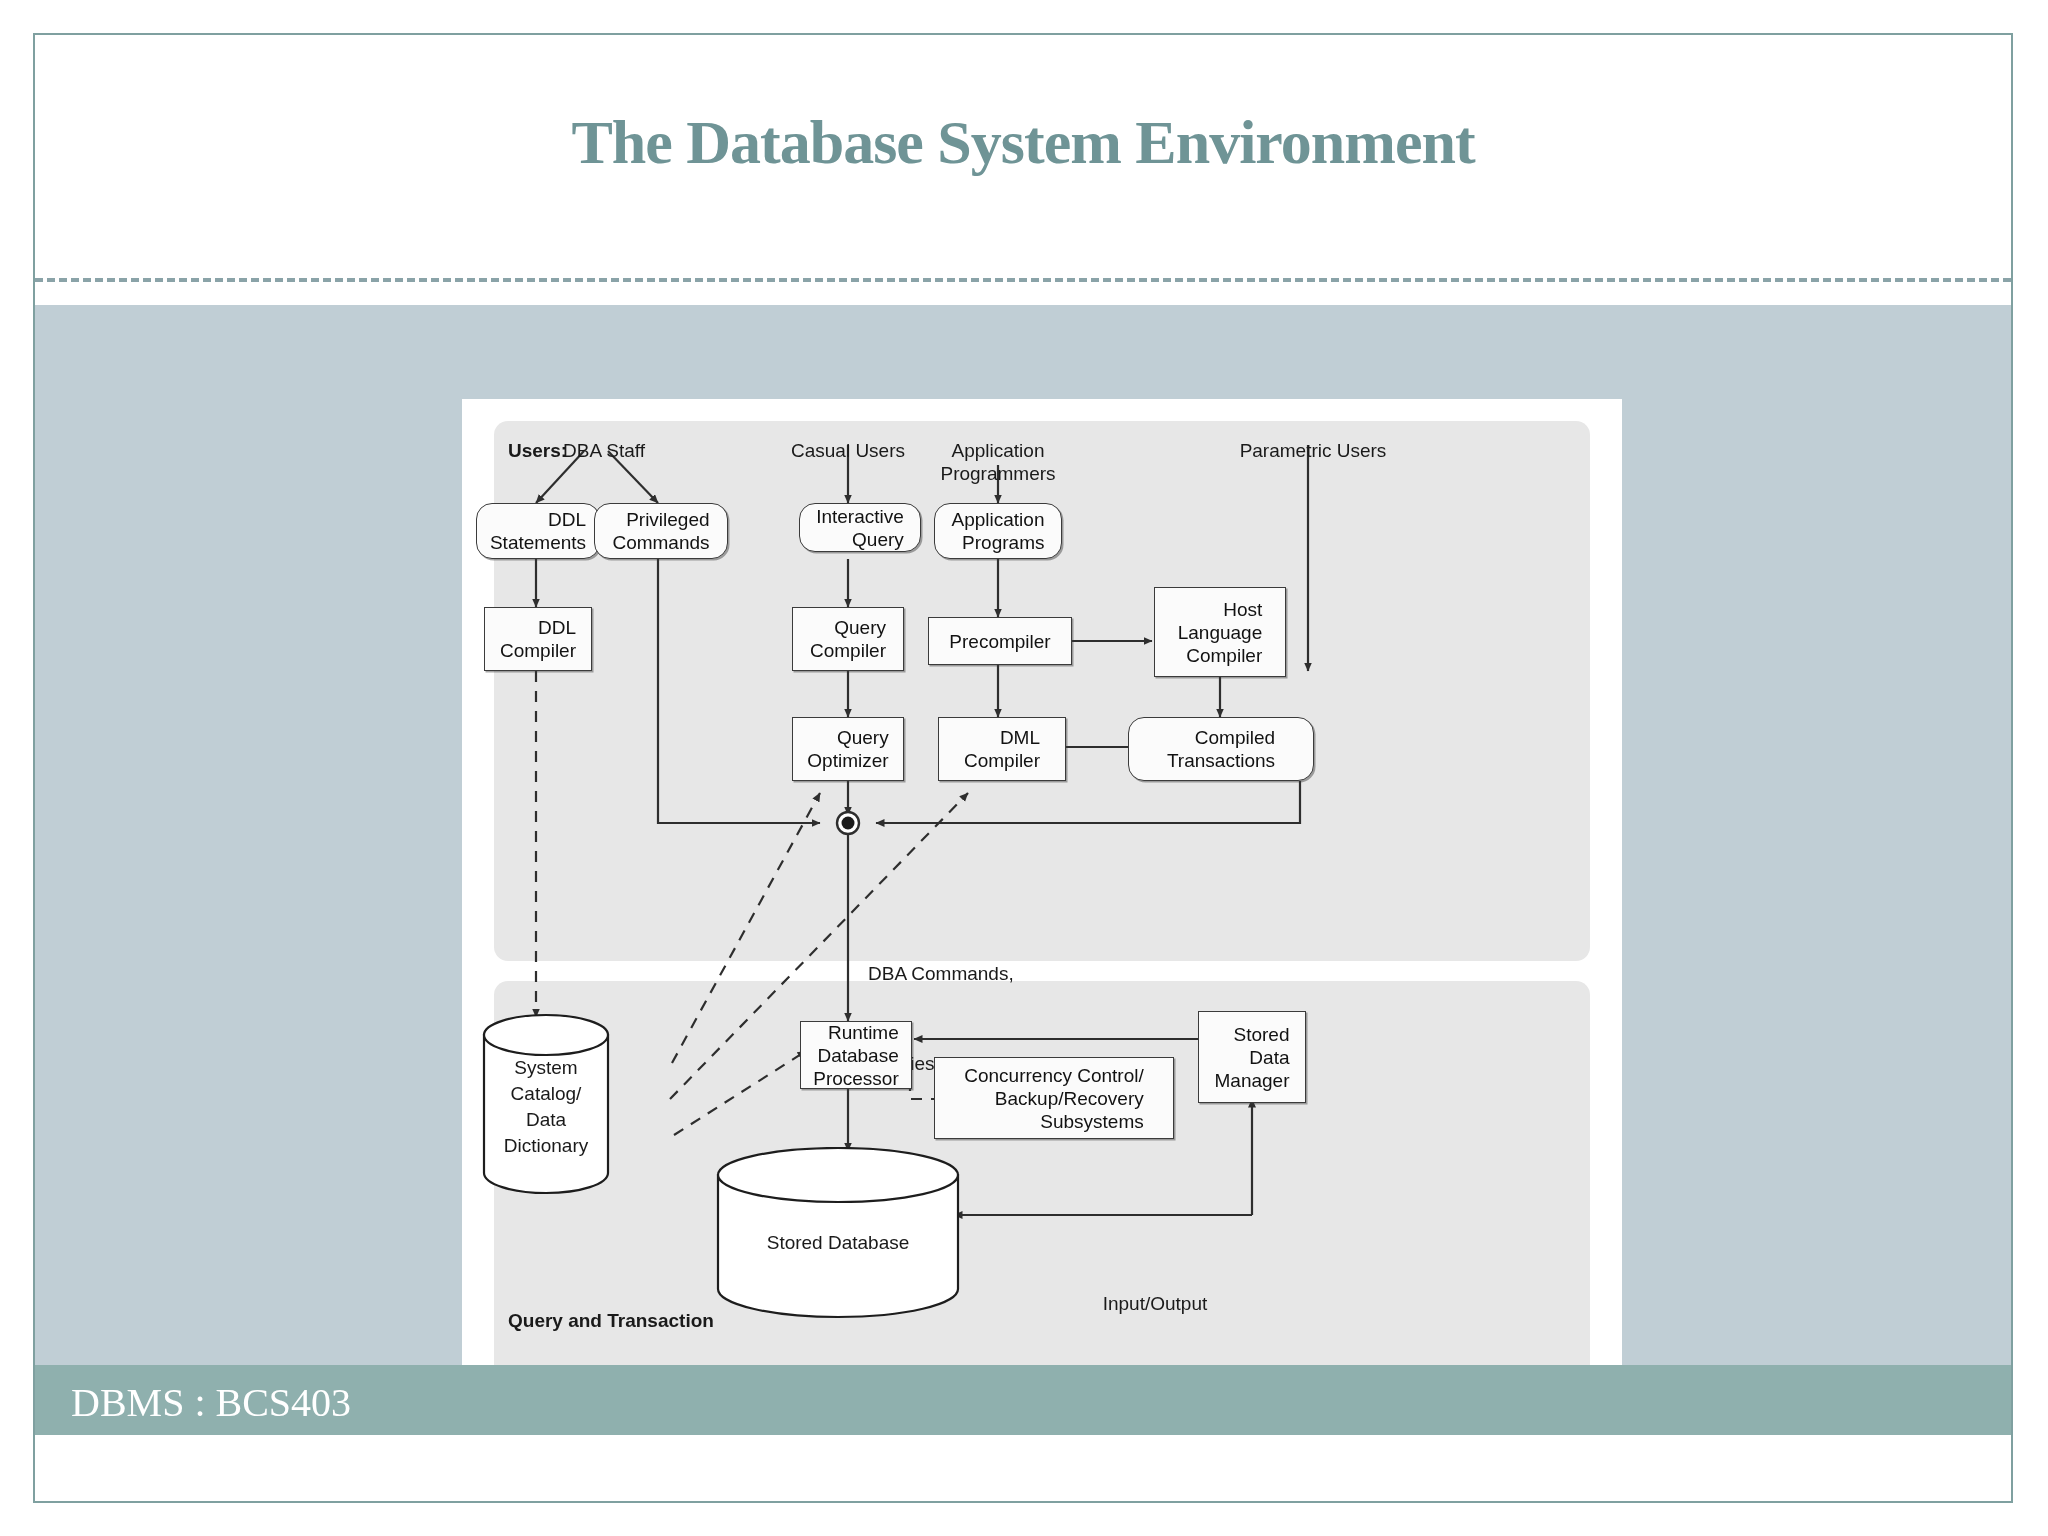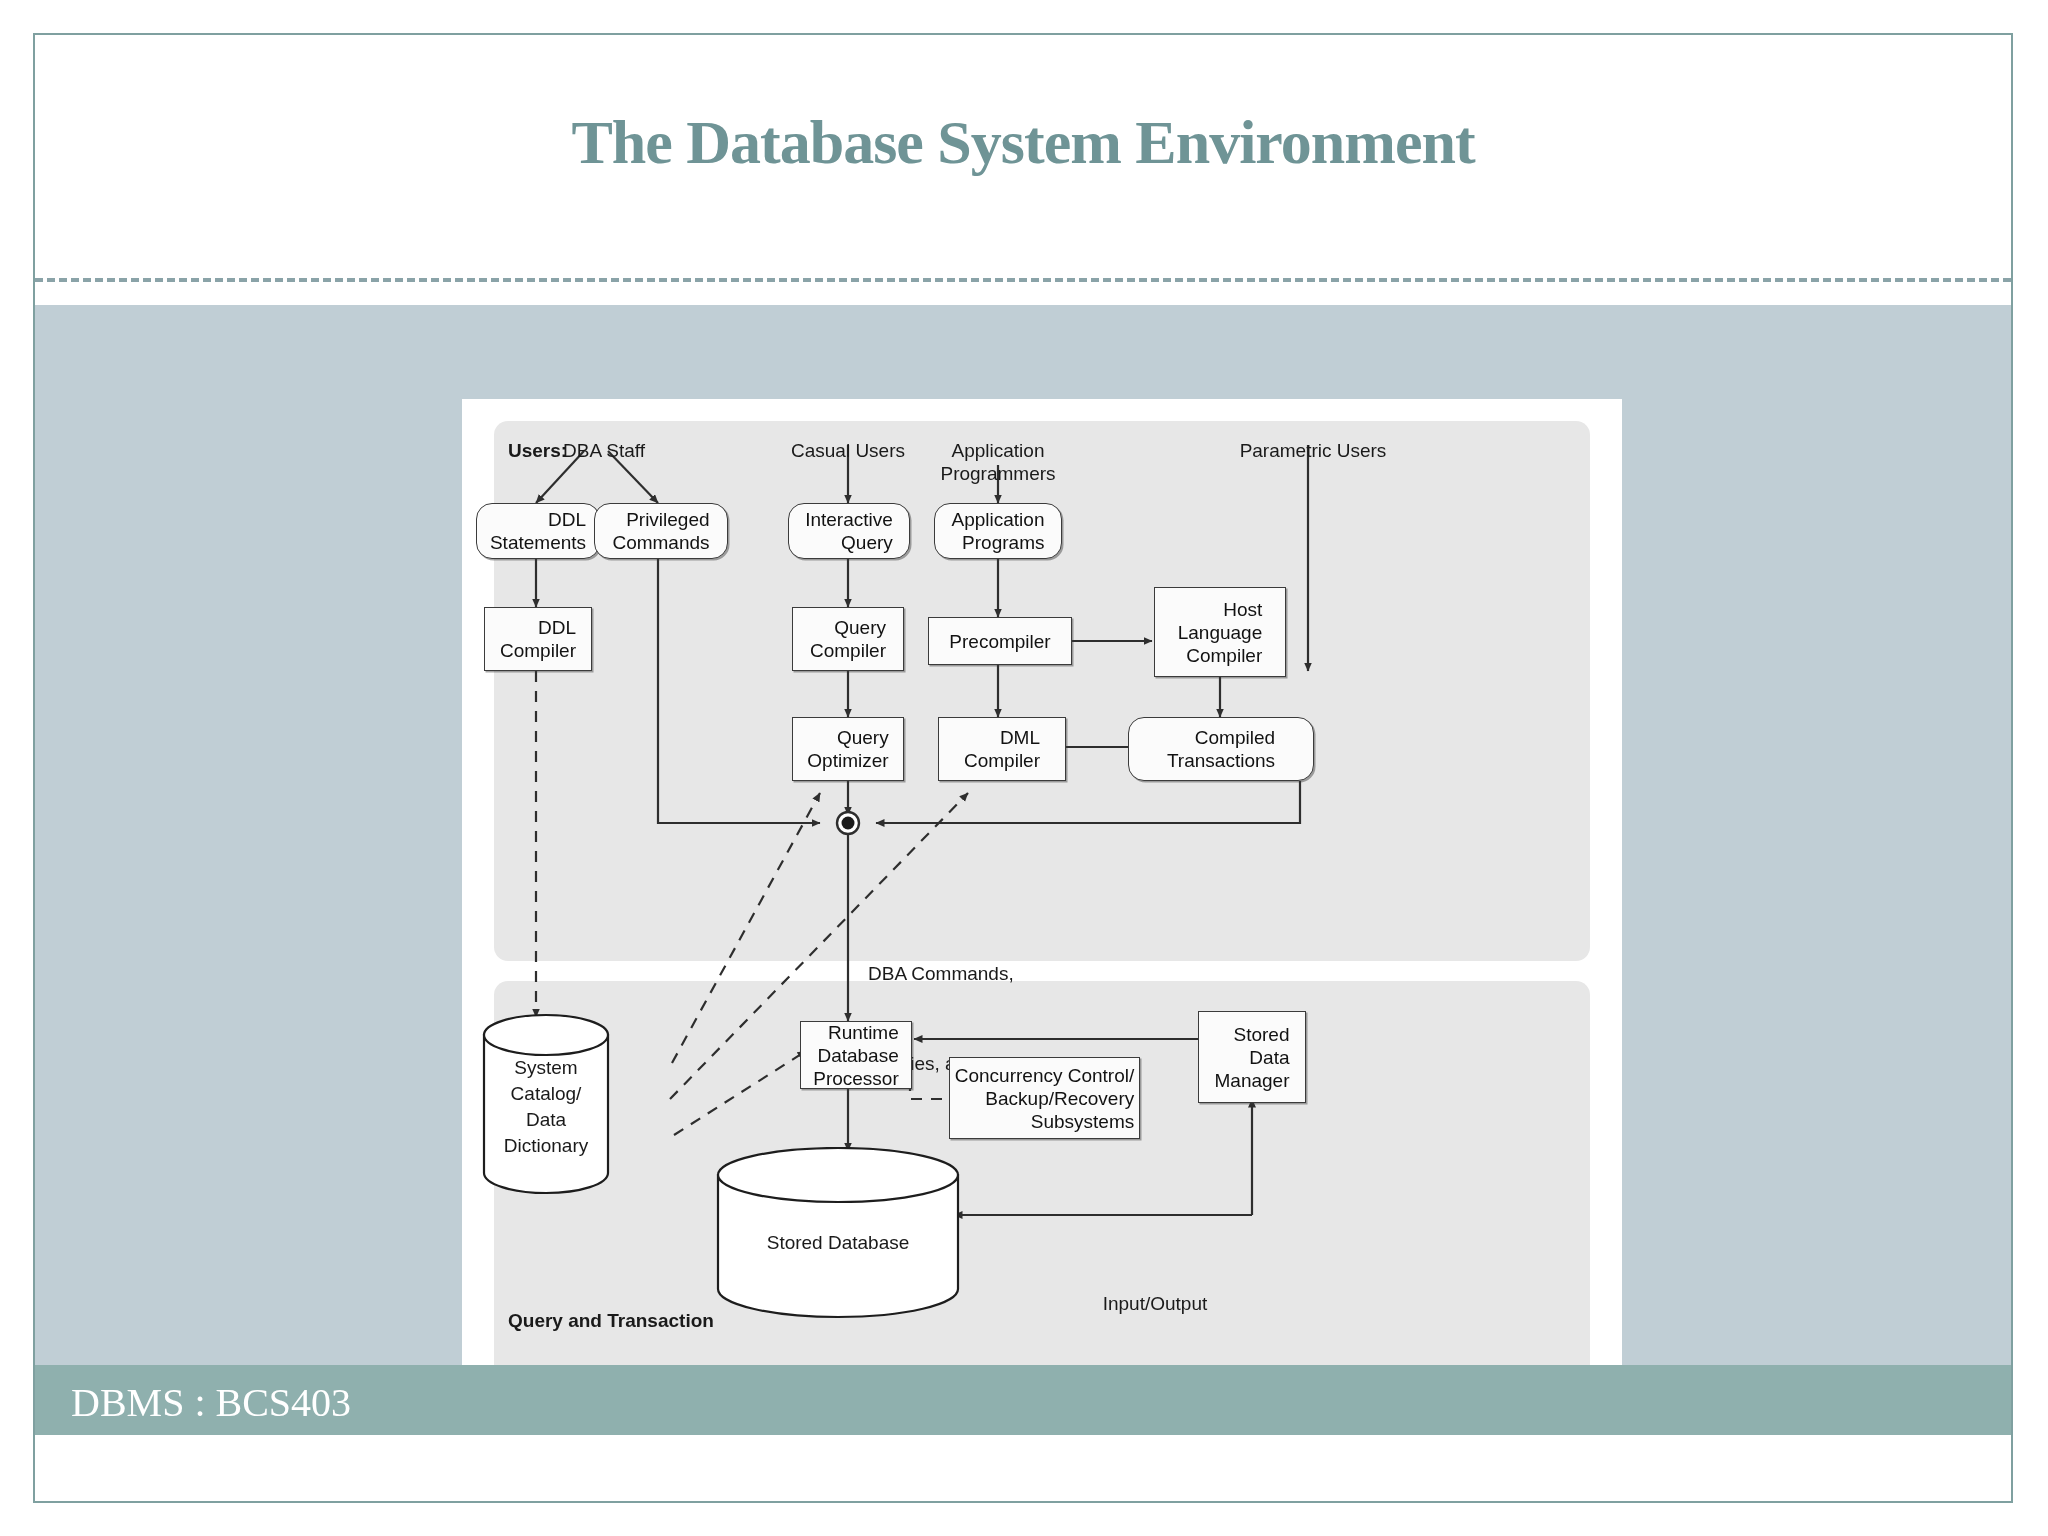--- a/index.html
+++ b/index.html
@@ -199,21 +199,21 @@
       <div class="fig-lbl" style="left:62px;top:40px;width:160px;">DBA Staff</div>
       <div class="fig-lbl" style="left:306px;top:40px;width:160px;">Casual Users</div>
       <div class="fig-lbl" style="left:456px;top:40px;width:160px;">Application
 Programmers</div>
       <div class="fig-lbl" style="left:766px;top:40px;width:170px;">Parametric Users</div>
 
       <div class="box round" style="left:14px;top:104px;width:124px;height:56px;">DDL
 Statements</div>
       <div class="box round" style="left:132px;top:104px;width:134px;height:56px;">Privileged
 Commands</div>
-      <div class="box round" style="left:326px;top:104px;width:122px;height:56px;">Interactive
+      <div class="box round" style="left:337px;top:104px;width:122px;height:49px;">Interactive
 Query</div>
       <div class="box round" style="left:472px;top:104px;width:128px;height:56px;">Application
 Programs</div>
 
       <div class="box" style="left:22px;top:208px;width:108px;height:64px;">DDL
 Compiler</div>
       <div class="box" style="left:330px;top:208px;width:112px;height:64px;">Query
 Compiler</div>
       <div class="box" style="left:466px;top:218px;width:144px;height:48px;">Precompiler</div>
       <div class="box" style="left:692px;top:188px;width:132px;height:90px;">Host
@@ -228,21 +228,21 @@
 Transactions</div>
 
       <div class="fig-lbl" style="left:406px;top:500px;width:320px;text-align:left;line-height:30px;">
         <div>DBA Commands,</div>
         <div>Queries, and Transactions</div>
       </div>
 
       <div class="box" style="left:330px;top:622px;width:112px;height:68px;margin-left:8px;">Runtime
 Database
 Processor</div>
-      <div class="box" style="left:472px;top:658px;width:191px;height:82px;margin-left:15px;">Concurrency Control/
+      <div class="box" style="left:472px;top:658px;width:240px;height:82px;">Concurrency Control/
 Backup/Recovery
 Subsystems</div>
       <div class="box" style="left:736px;top:612px;width:108px;height:92px;">Stored
 Data
 Manager</div>
 
       <div class="cyl" style="left:18px;top:614px;width:132px;height:182px;">
         <svg width="132" height="182" viewBox="0 0 132 182">
           <path d="M4,22 L4,160 A62,20 0 0 0 128,160 L128,22 Z" fill="#ffffff" stroke="#1d1d1d" stroke-width="2.2"></path>
           <ellipse cx="66" cy="22" rx="62" ry="20" fill="#ffffff" stroke="#1d1d1d" stroke-width="2.2"></ellipse>

